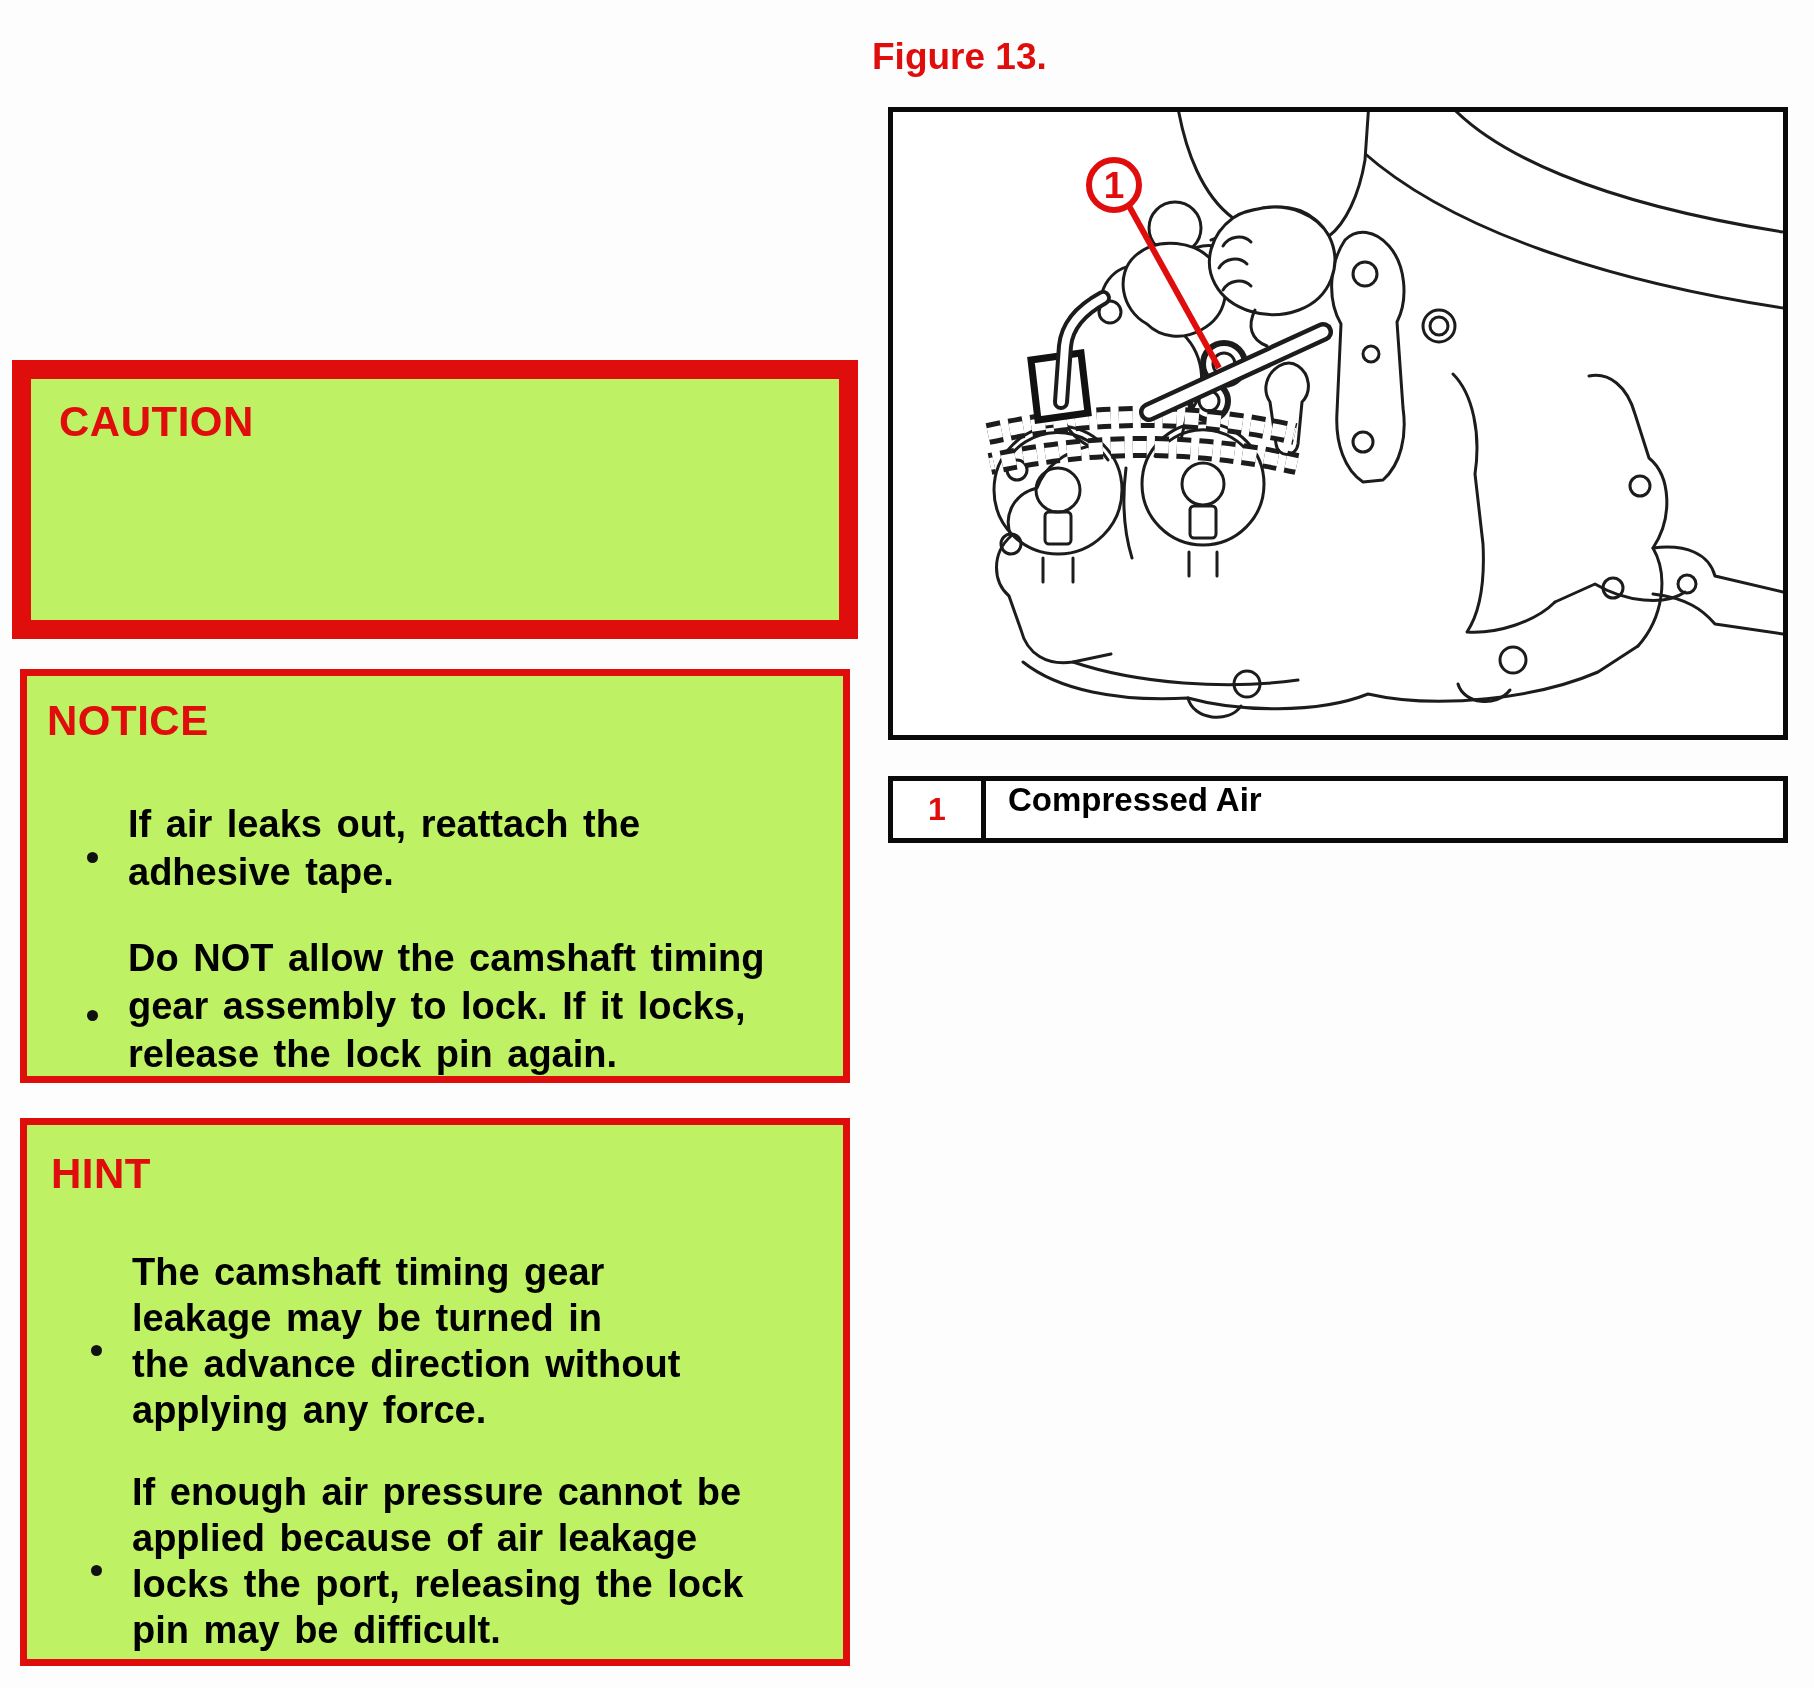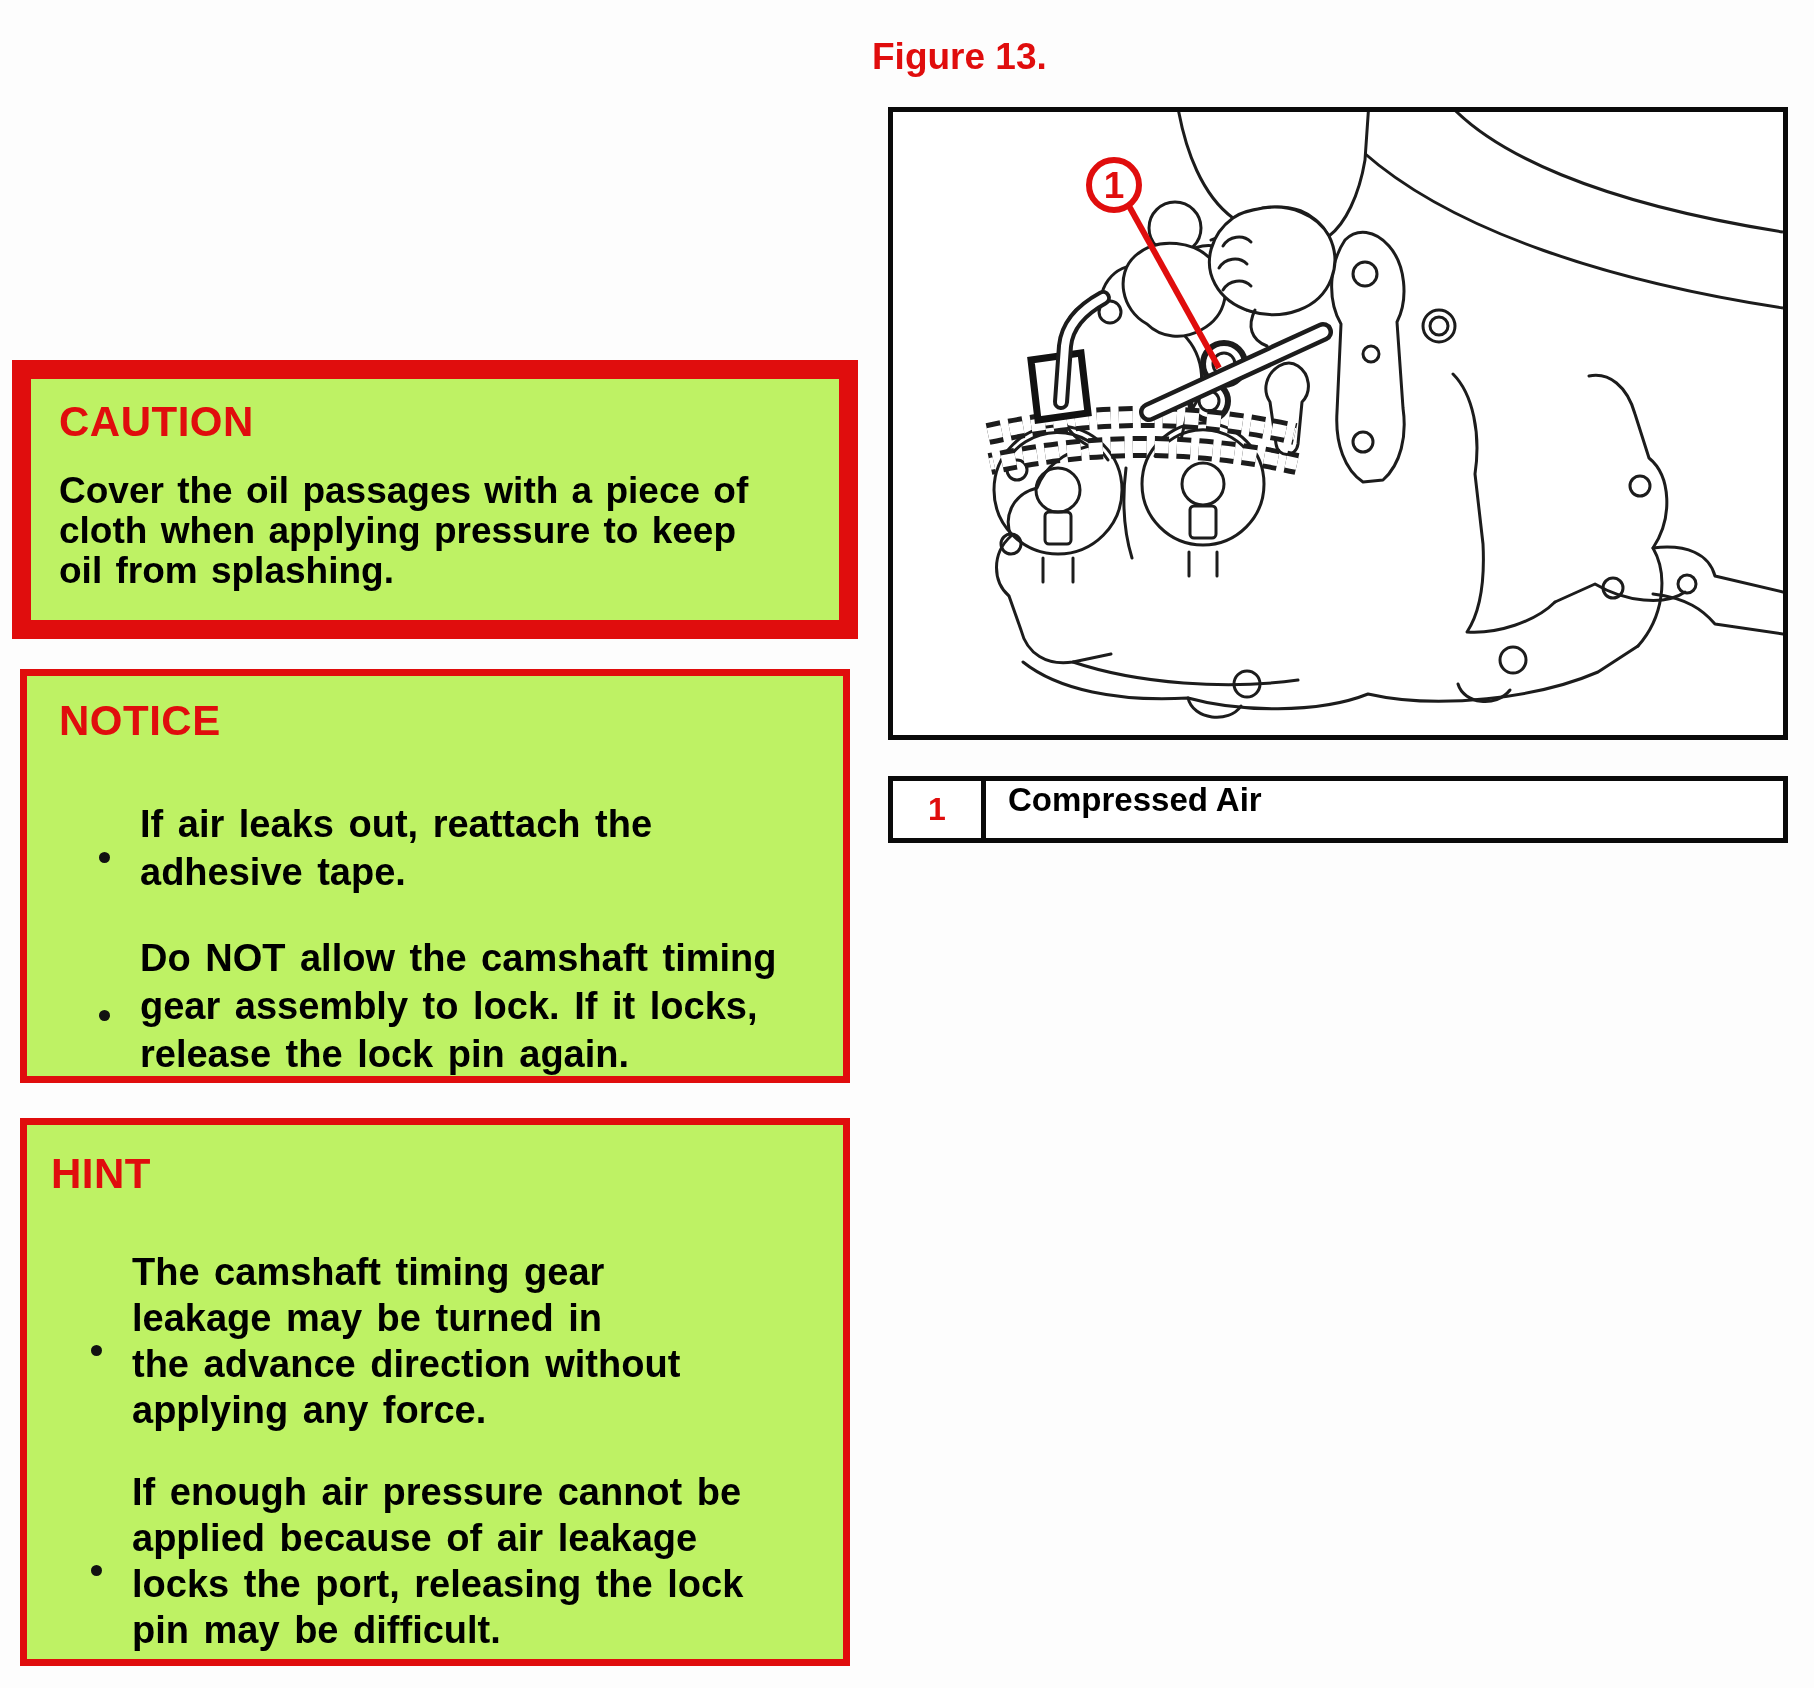--- a/index.html
+++ b/index.html
@@ -9,21 +9,21 @@
     font-weight:bold;color:#000;
   }
   .page{position:relative;width:1814px;height:1688px;overflow:hidden;}
 
   
   .alert{position:absolute;box-sizing:border-box;background:#bef264;}
   .alert-title{color:#e00d0d;font-size:42px;line-height:46px;letter-spacing:.5px;}
   .caution{left:12px;top:360px;width:846px;height:279px;border:19px solid #e00d0d;padding:20px 28px 0 28px;}
   .caution-body{margin-top:26px;font-size:37px;line-height:40px;white-space:pre-line;word-spacing:3px;}
 
-  .notice{left:20px;top:669px;width:830px;height:414px;border:7px solid #e00d0d;padding:22px 24px 0 32px;}
+  .notice{left:20px;top:669px;width:830px;height:414px;border:7px solid #e00d0d;padding:22px 24px 0 20px;}
   .hint{left:20px;top:1118px;width:830px;height:548px;border:7px solid #e00d0d;padding:26px 24px 0 24px;}
 
   ul.bullets{list-style:none;margin:0;padding:0 0 0 34px;}
   .notice ul.bullets{margin-top:56px;}
   .hint ul.bullets{margin-top:52px;}
   li.bullet{display:flex;align-items:center;}
   .notice li.bullet + li.bullet{margin-top:38px;}
   .hint li.bullet + li.bullet{margin-top:36px;}
   .bullet-icon{flex:0 0 auto;width:11px;height:11px;border-radius:50%;background:#111;margin:18px 30px 0 6px;}
   .bullet-text{font-size:38px;white-space:pre-line;word-spacing:4px;}
@@ -53,23 +53,20 @@
     padding-left:22px;font-size:33px;color:#000;
   }
 </style>
 </head>
 <body>
 
 <div class="page">
 
   <section class="alert caution">
     <div class="alert-title">CAUTION</div>
-    <div class="caution-body">Cover the oil passages with a piece of
-cloth when applying pressure to keep
-oil from splashing.</div>
   </section>
 
   <section class="alert notice">
     <div class="alert-title">NOTICE</div>
     <ul class="bullets">
       <li class="bullet">
         <span class="bullet-icon"></span>
         <span class="bullet-text">If air leaks out, reattach the
 adhesive tape.</span>
       </li>

